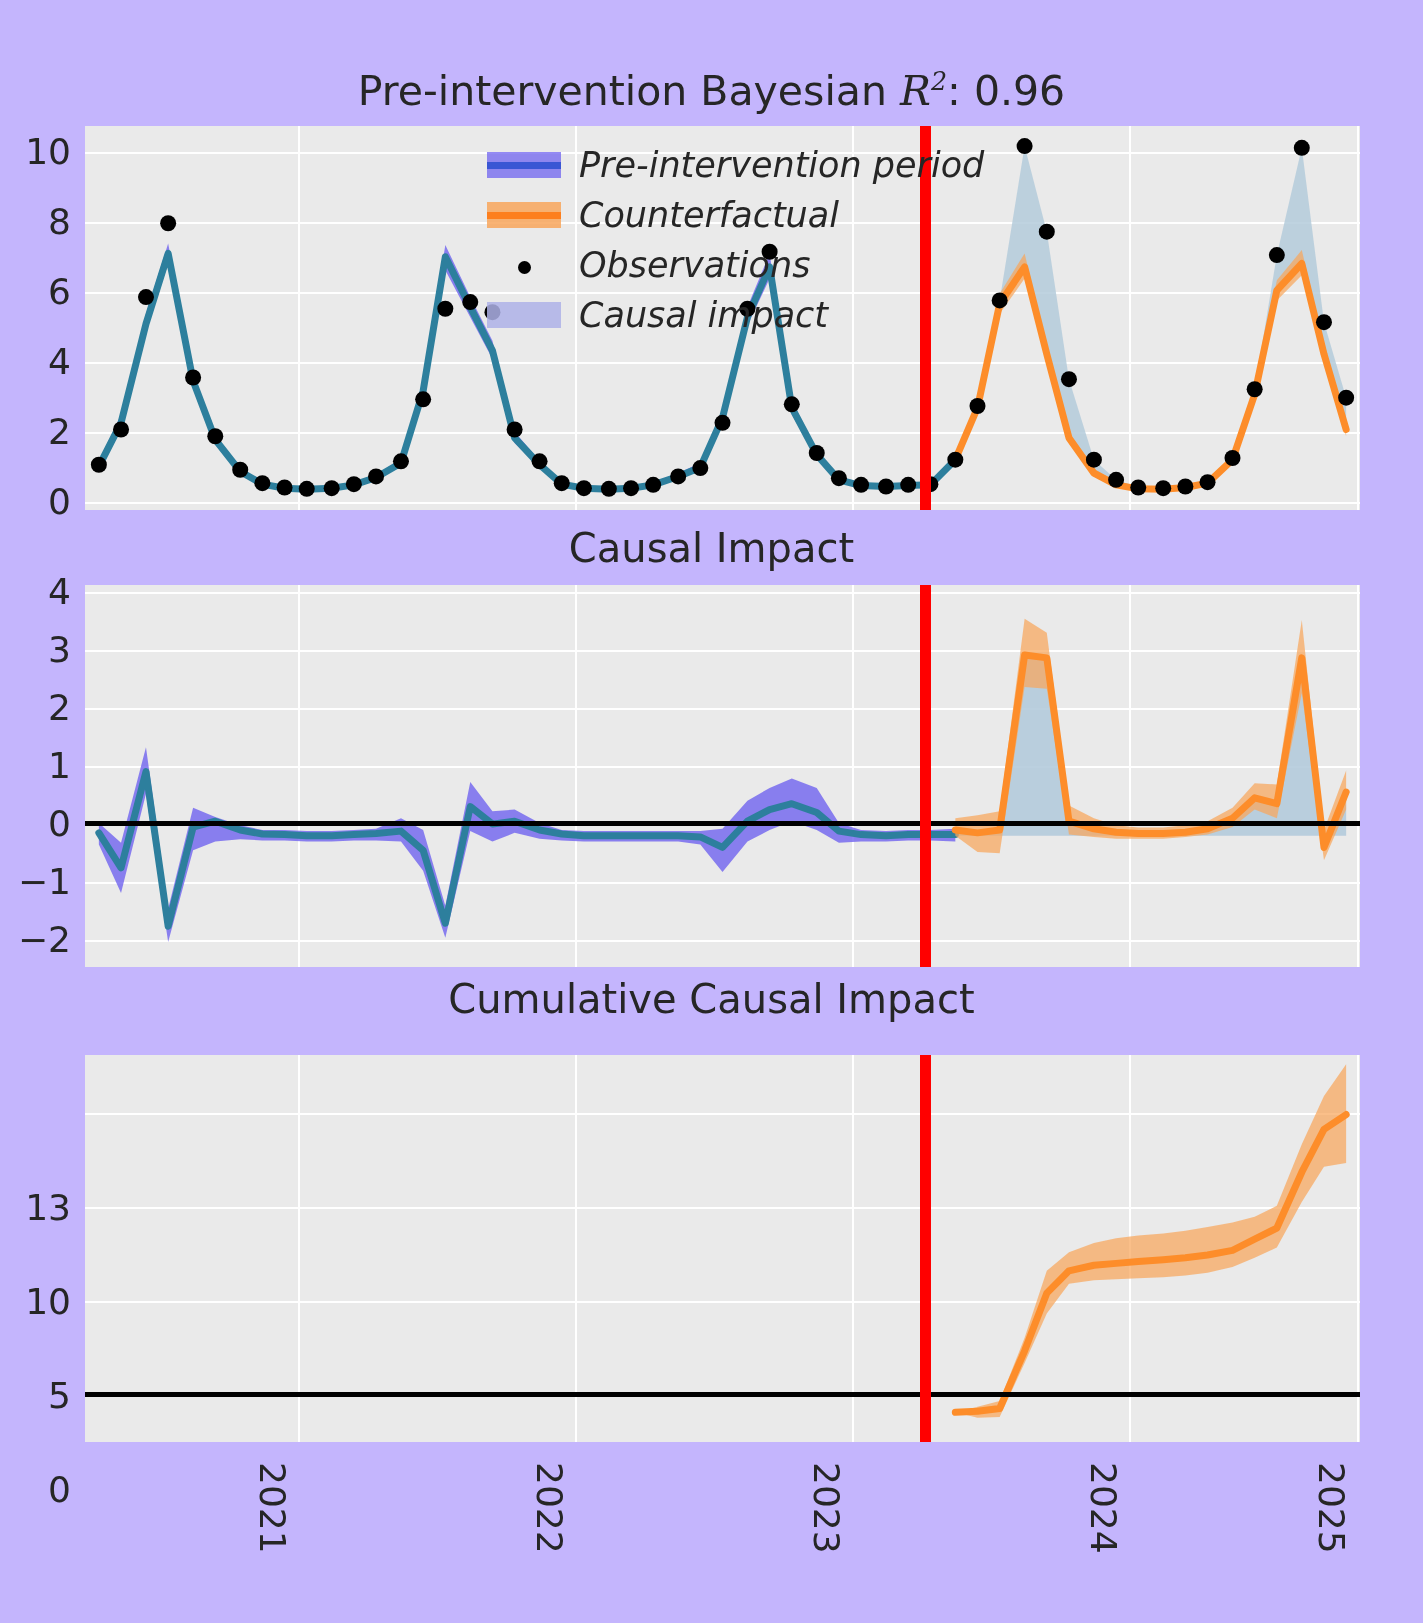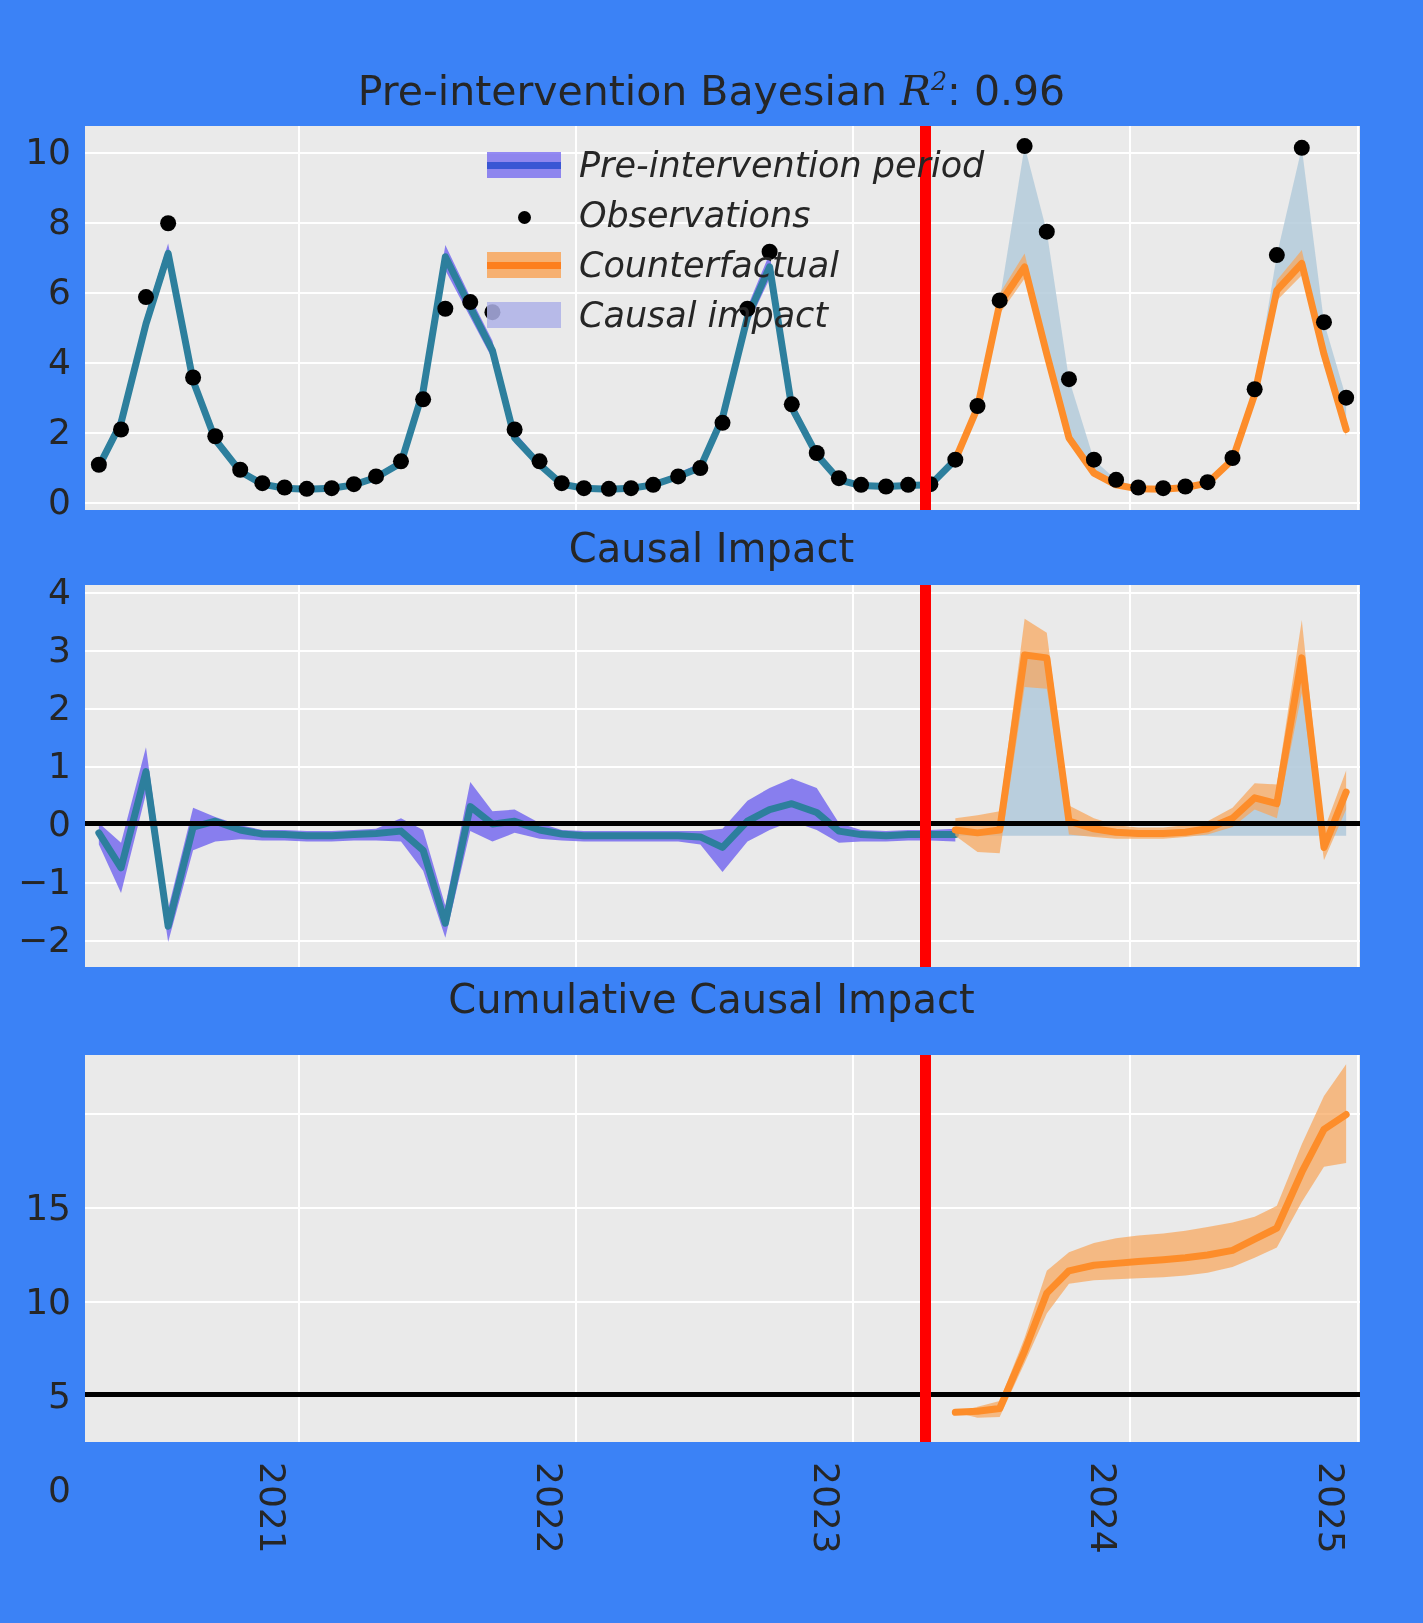--- a/index.html
+++ b/index.html
@@ -8,21 +8,21 @@
   }
   body {
     width: 1423px; height: 1623px;
     font-family: "DejaVu Sans", sans-serif;
     color: #262626;
     overflow: hidden;
   }
   #figure {
     position: relative;
     width: 1423px; height: 1623px;
-    background: #3b82f6;
+    background: #c4b5fd;
   }
 
   
   .fig-title {
     position: absolute;
     left: 0; right: 0;
     text-align: center;
     font-size: 41px;
     font-weight: 400;
     color: #262626;
@@ -232,30 +232,30 @@
   <div class="legend" style="left:487px; top:140px;">
     <div class="legend-row">
       <span class="legend-key">
         <span class="legend-band" style="background:#6f63ef; opacity:0.75;"></span>
         <span class="legend-line" style="background:#3a56d4;"></span>
       </span>
       <span class="legend-label">Pre-intervention period</span>
     </div>
     <div class="legend-row">
       <span class="legend-key">
-        <span class="legend-dot"></span>
-      </span>
-      <span class="legend-label">Observations</span>
-    </div>
-    <div class="legend-row">
-      <span class="legend-key">
         <span class="legend-band" style="background:#f8a65c; opacity:0.85;"></span>
         <span class="legend-line" style="background:#fd7f1e;"></span>
       </span>
       <span class="legend-label">Counterfactual</span>
+    </div>
+    <div class="legend-row">
+      <span class="legend-key">
+        <span class="legend-dot"></span>
+      </span>
+      <span class="legend-label">Observations</span>
     </div>
     <div class="legend-row">
       <span class="legend-key">
         <span class="legend-band" style="background:#aeb1e8; opacity:0.85;"></span>
       </span>
       <span class="legend-label">Causal impact</span>
     </div>
   </div>
 
   <div class="sub-title" style="top:525px;">Causal Impact</div>
@@ -305,21 +305,21 @@
     <div class="gridline-v" style="left:1044px;"></div>
     <div class="gridline-v" style="left:1272px;"></div>
     <svg class="plot-svg" id="svg-p2" viewBox="0 0 1275 387" preserveAspectRatio="none">
         <path d="M870.33,357.23 L892.50,351.65 L914.67,346.07 L939.62,282.81 L961.79,215.83 L983.97,197.22 L1008.91,187.92 L1031.09,183.27 L1053.26,180.48 L1078.21,178.62 L1100.38,175.82 L1122.55,172.10 L1147.50,167.45 L1169.67,161.87 L1191.85,150.71 L1216.79,89.31 L1238.97,40.93 L1261.14,9.30 L1261.14,107.91 L1238.97,111.63 L1216.79,146.99 L1191.85,192.57 L1169.67,202.80 L1147.50,212.11 L1122.55,217.69 L1100.38,220.48 L1078.21,222.34 L1053.26,223.27 L1031.09,224.20 L1008.91,225.13 L983.97,228.85 L961.79,258.62 L939.62,307.93 L914.67,361.88 L892.50,362.81 L870.33,357.23 Z" fill="#f8a65c" fill-opacity="0.72" stroke="none"></path>
         <path d="M870.33,357.23 L892.50,356.30 L914.67,353.51 L939.62,295.83 L961.79,238.15 L983.97,215.83 L1008.91,210.25 L1031.09,208.38 L1053.26,206.52 L1078.21,204.66 L1100.38,202.80 L1122.55,200.01 L1147.50,195.36 L1169.67,184.20 L1191.85,173.03 L1216.79,117.22 L1238.97,74.42 L1261.14,59.54" fill="none" stroke="#fd8d2a" stroke-width="7" stroke-linejoin="round" stroke-linecap="round"></path>
       </svg>
     <div class="zero-line" style="top:337px;"></div>
     <div class="vline-intervention" style="left:835px;"></div>
   </div>
 
-  <div class="ytick" style="right:1352px; top:1190px;">15</div>
+  <div class="ytick" style="right:1352px; top:1190px;">13</div>
   <div class="ytick" style="right:1352px; top:1284px;">10</div>
   <div class="ytick" style="right:1352px; top:1378px;">5</div>
   <div class="ytick" style="right:1352px; top:1472px;">0</div>
 
   <div class="xtick" style="left:290px; top:1462px;">2021</div>
   <div class="xtick" style="left:567px; top:1462px;">2022</div>
   <div class="xtick" style="left:844px; top:1462px;">2023</div>
   <div class="xtick" style="left:1121px; top:1462px;">2024</div>
   <div class="xtick" style="left:1349px; top:1462px;">2025</div>
 

